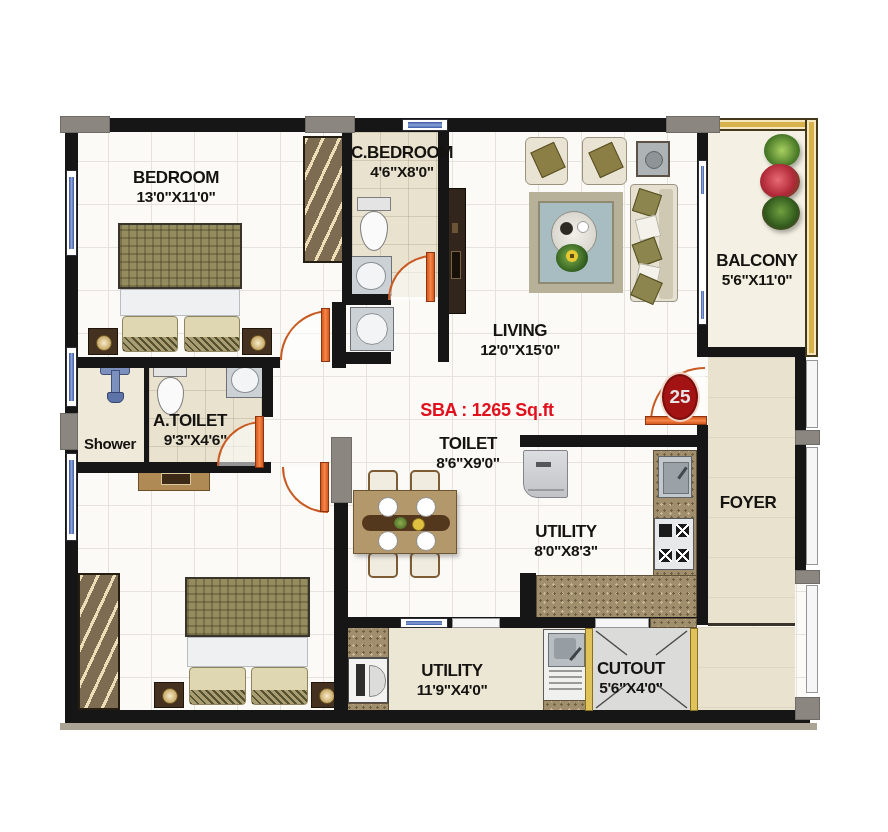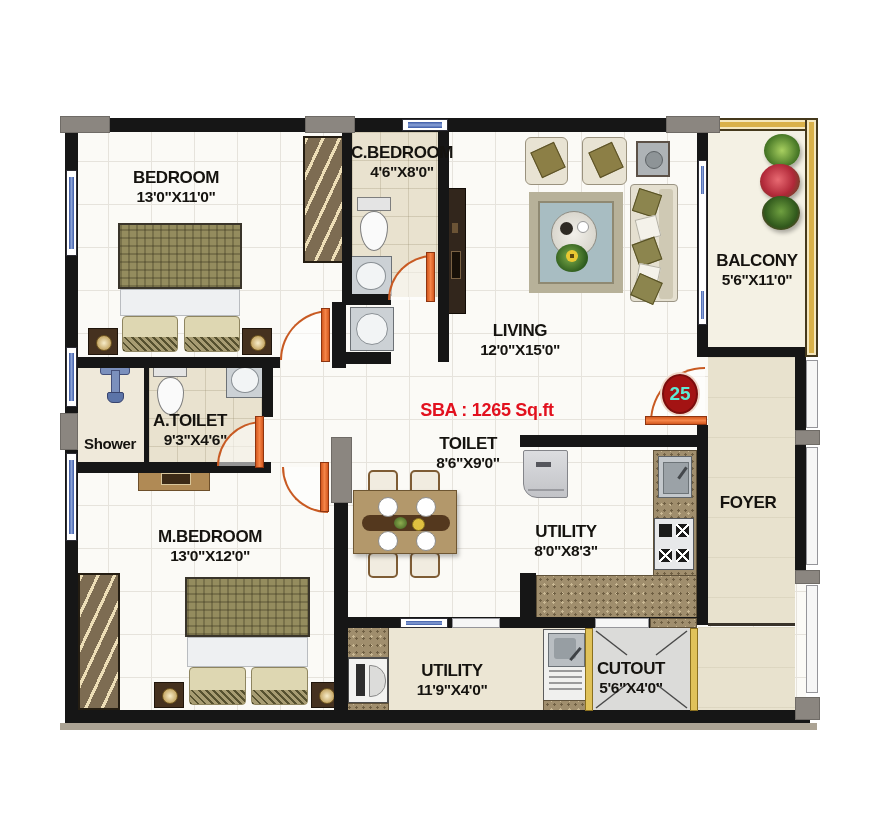--- a/index.html
+++ b/index.html
@@ -59,22 +59,22 @@
     border:1px solid #8a9095;border-radius:50%;display:block;}
   .chair{position:absolute;background:#f1ece0;border:2px solid #7e5c34;border-radius:5px;box-sizing:border-box;}
   
   .label{position:absolute;transform:translate(-50%,-50%);text-align:center;font-weight:bold;
          color:#15130f;line-height:1.1;white-space:nowrap;z-index:50;}
   .label .nm{display:block;font-size:17px;letter-spacing:-0.4px;}
   .label .dm{display:block;font-size:15.5px;letter-spacing:-0.4px;}
   .label.small .nm{font-size:15px;}
   .sba{position:absolute;transform:translate(-50%,-50%);color:#e2111e;font-weight:bold;
        font-size:18px;letter-spacing:-0.3px;white-space:nowrap;z-index:50;}
-  .badge{position:absolute;width:36px;height:40px;border-radius:50%;background:#a31313;
-    border:2px solid #7c0d0d;box-shadow:0 0 0 2px #f0d7c8;color:#5eead4;font-weight:bold;
+  .badge{position:absolute;width:36px;height:46px;border-radius:50%;background:#a31313;
+    border:2px solid #7c0d0d;box-shadow:0 0 0 2px #f0d7c8;color:#e5e5e5;font-weight:bold;
     font-size:19px;display:flex;align-items:center;justify-content:center;z-index:60;box-sizing:border-box;}
   .plant{position:absolute;border-radius:50%;}
 </style>
 </head>
 <body>
 
 <div id="stage">
 
   <div class="floor" style="left:65px;top:118px;width:741px;height:605px;"></div>
   <div class="bath" style="left:352px;top:132px;width:86px;height:165px;"></div>
@@ -336,24 +336,20 @@
     <span class="nm">Shower</span>
   </div>
   <div class="label" style="left:190px;top:430px;text-align:right;">
     <span class="nm">A.TOILET</span>
     <span class="dm">9'3"X4'6"</span>
   </div>
   <div class="label" style="left:468px;top:453px;">
     <span class="nm">TOILET</span>
     <span class="dm">8'6"X9'0"</span>
   </div>
-  <div class="label" style="left:210px;top:546px;">
-    <span class="nm">M.BEDROOM</span>
-    <span class="dm">13'0"X12'0"</span>
-  </div>
   <div class="label" style="left:566px;top:541px;">
     <span class="nm">UTILITY</span>
     <span class="dm">8'0"X8'3"</span>
   </div>
   <div class="label" style="left:748px;top:503px;">
     <span class="nm">FOYER</span>
   </div>
   <div class="label" style="left:452px;top:680px;">
     <span class="nm">UTILITY</span>
     <span class="dm">11'9"X4'0"</span>

